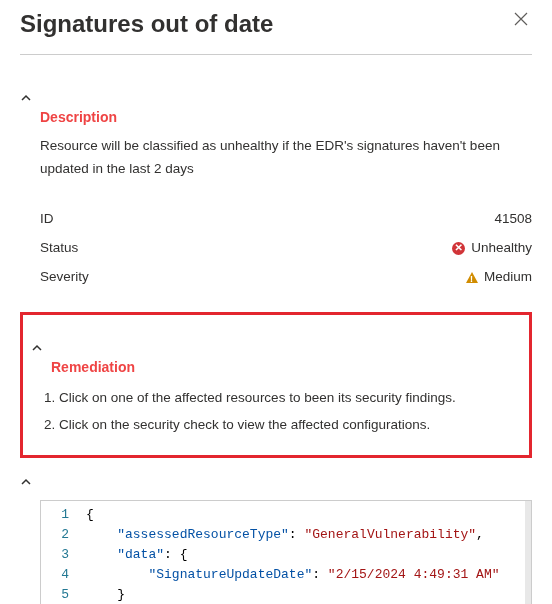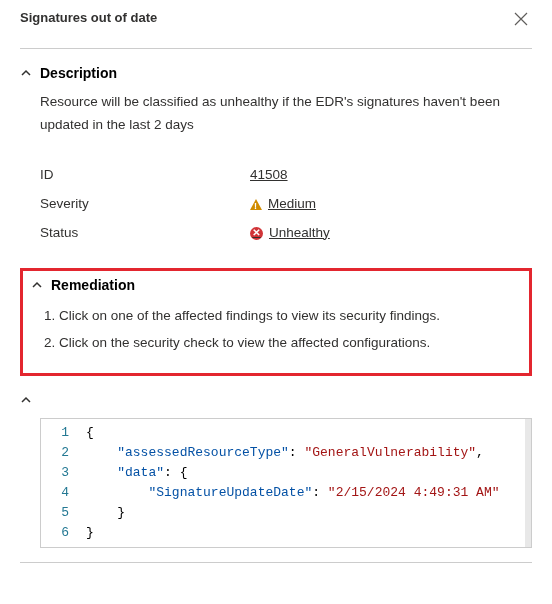--- a/index.html
+++ b/index.html
@@ -15,21 +15,21 @@
     box-sizing: border-box;
     padding: 10px 20px 20px 20px;
   }
   .header-row {
     display: flex;
     align-items: flex-start;
     justify-content: space-between;
     padding-bottom: 16px;
   }
   .title {
-    font-size: 13px;
+    font-size: 24px;
     font-weight: 600;
     color: #323130;
   }
   .close-x {
     font-size: 16px;
     color: #605e5c;
     cursor: pointer;
     padding: 2px 4px;
   }
   hr.sep {
@@ -55,41 +55,42 @@
     justify-content: center;
   }
   .chevron svg {
     stroke: #323130;
     stroke-width: 1.5;
     fill: none;
   }
   .section-title {
     font-weight: 600;
     font-size: 14px;
-    color: #000000;
+    color: #ef4444;
+    margin-top: 38px;
   }
   .section-body {
     padding: 4px 0 6px 20px;
     font-size: 13.5px;
     color: #323130;
     line-height: 1.7;
   }
   .kv-row {
     display: flex;
     padding: 3px 0;
+    justify-content: space-between;
   }
   .kv-key {
     width: 210px;
     color: #323130;
   }
   .kv-val {
     display: flex;
     align-items: center;
     gap: 6px;
-    text-decoration: underline;
   }
   .icon-tri {
     width:0;height:0;
     border-left:6px solid transparent;
     border-right:6px solid transparent;
     border-bottom:11px solid #d18c00;
     position: relative;
   }
   .icon-tri::after {
     content:"!";
@@ -184,48 +185,48 @@
 
   <div class="section">
     <div class="section-body">
       <div class="kv-row">
         <div class="kv-key">ID</div>
         <div class="kv-val">
             <span>41508</span>
           </div>
       </div>
       <div class="kv-row">
+        <div class="kv-key">Status</div>
+        <div class="kv-val">
+          <span class="icon-circle-x">✕</span>
+          <span>Unhealthy</span>
+        </div>
+      </div>
+      <div class="kv-row">
         <div class="kv-key">Severity</div>
         <div class="kv-val">
           <span class="icon-tri"></span>
           <span>Medium</span>
-        </div>
-      </div>
-      <div class="kv-row">
-        <div class="kv-key">Status</div>
-        <div class="kv-val">
-          <span class="icon-circle-x">✕</span>
-          <span>Unhealthy</span>
         </div>
       </div>
     </div>
   </div>
 
   <div class="highlight-box">
     <div class="section-header">
       <span class="chevron">
         <svg width="12" height="12" viewBox="0 0 12 12">
             <path d="M2 8 L6 4 L10 8"></path>
           </svg>
       </span>
       <span class="section-title">Remediation</span>
     </div>
     <div class="section-body">
       <ol class="steps">
-        <li>Click on one of the affected findings to view its security findings.</li>
+        <li>Click on one of the affected resources to been its security findings.</li>
         <li>Click on the security check to view the affected configurations.</li>
       </ol>
     </div>
   </div>
 
   <div class="section">
     <div class="section-header">
       <span class="chevron">
         <svg width="12" height="12" viewBox="0 0 12 12">
             <path d="M2 8 L6 4 L10 8"></path>

